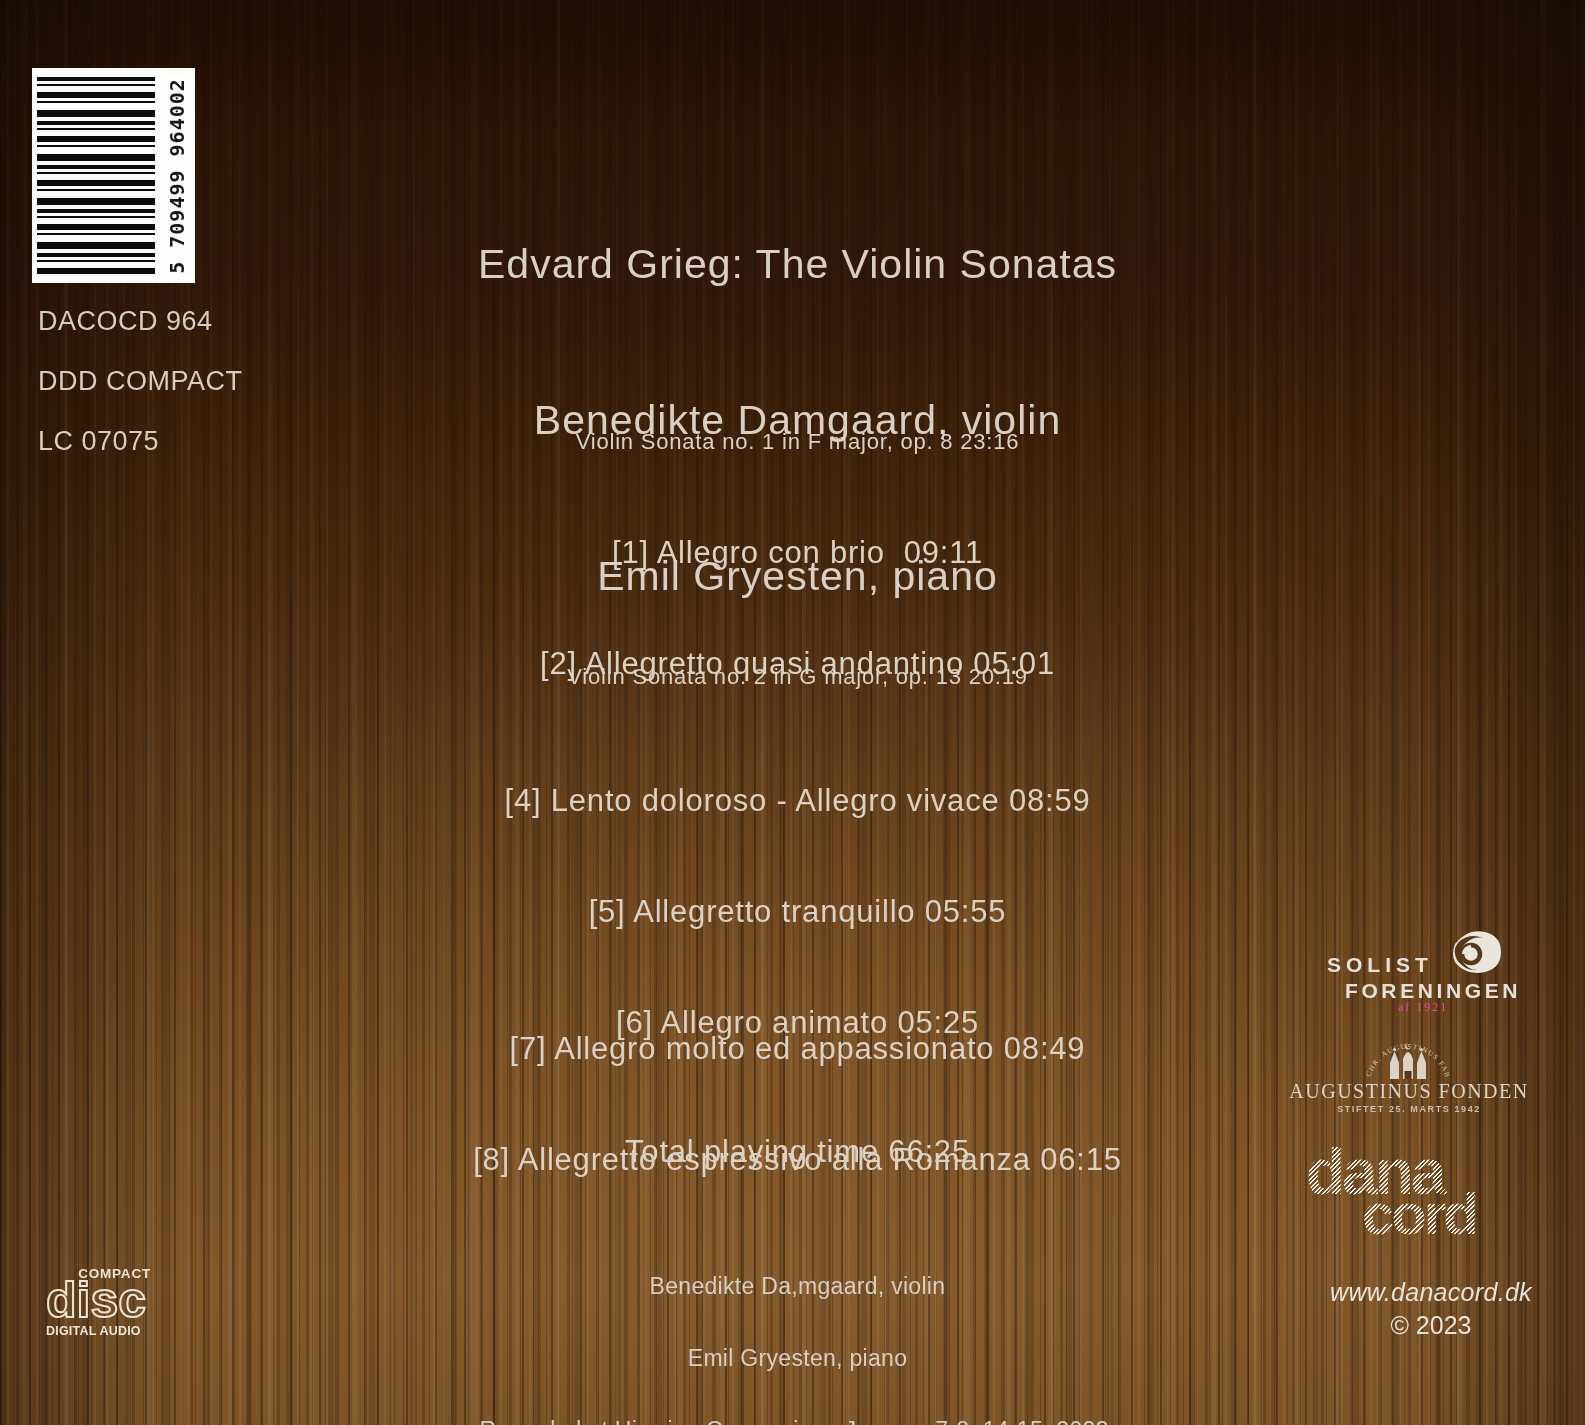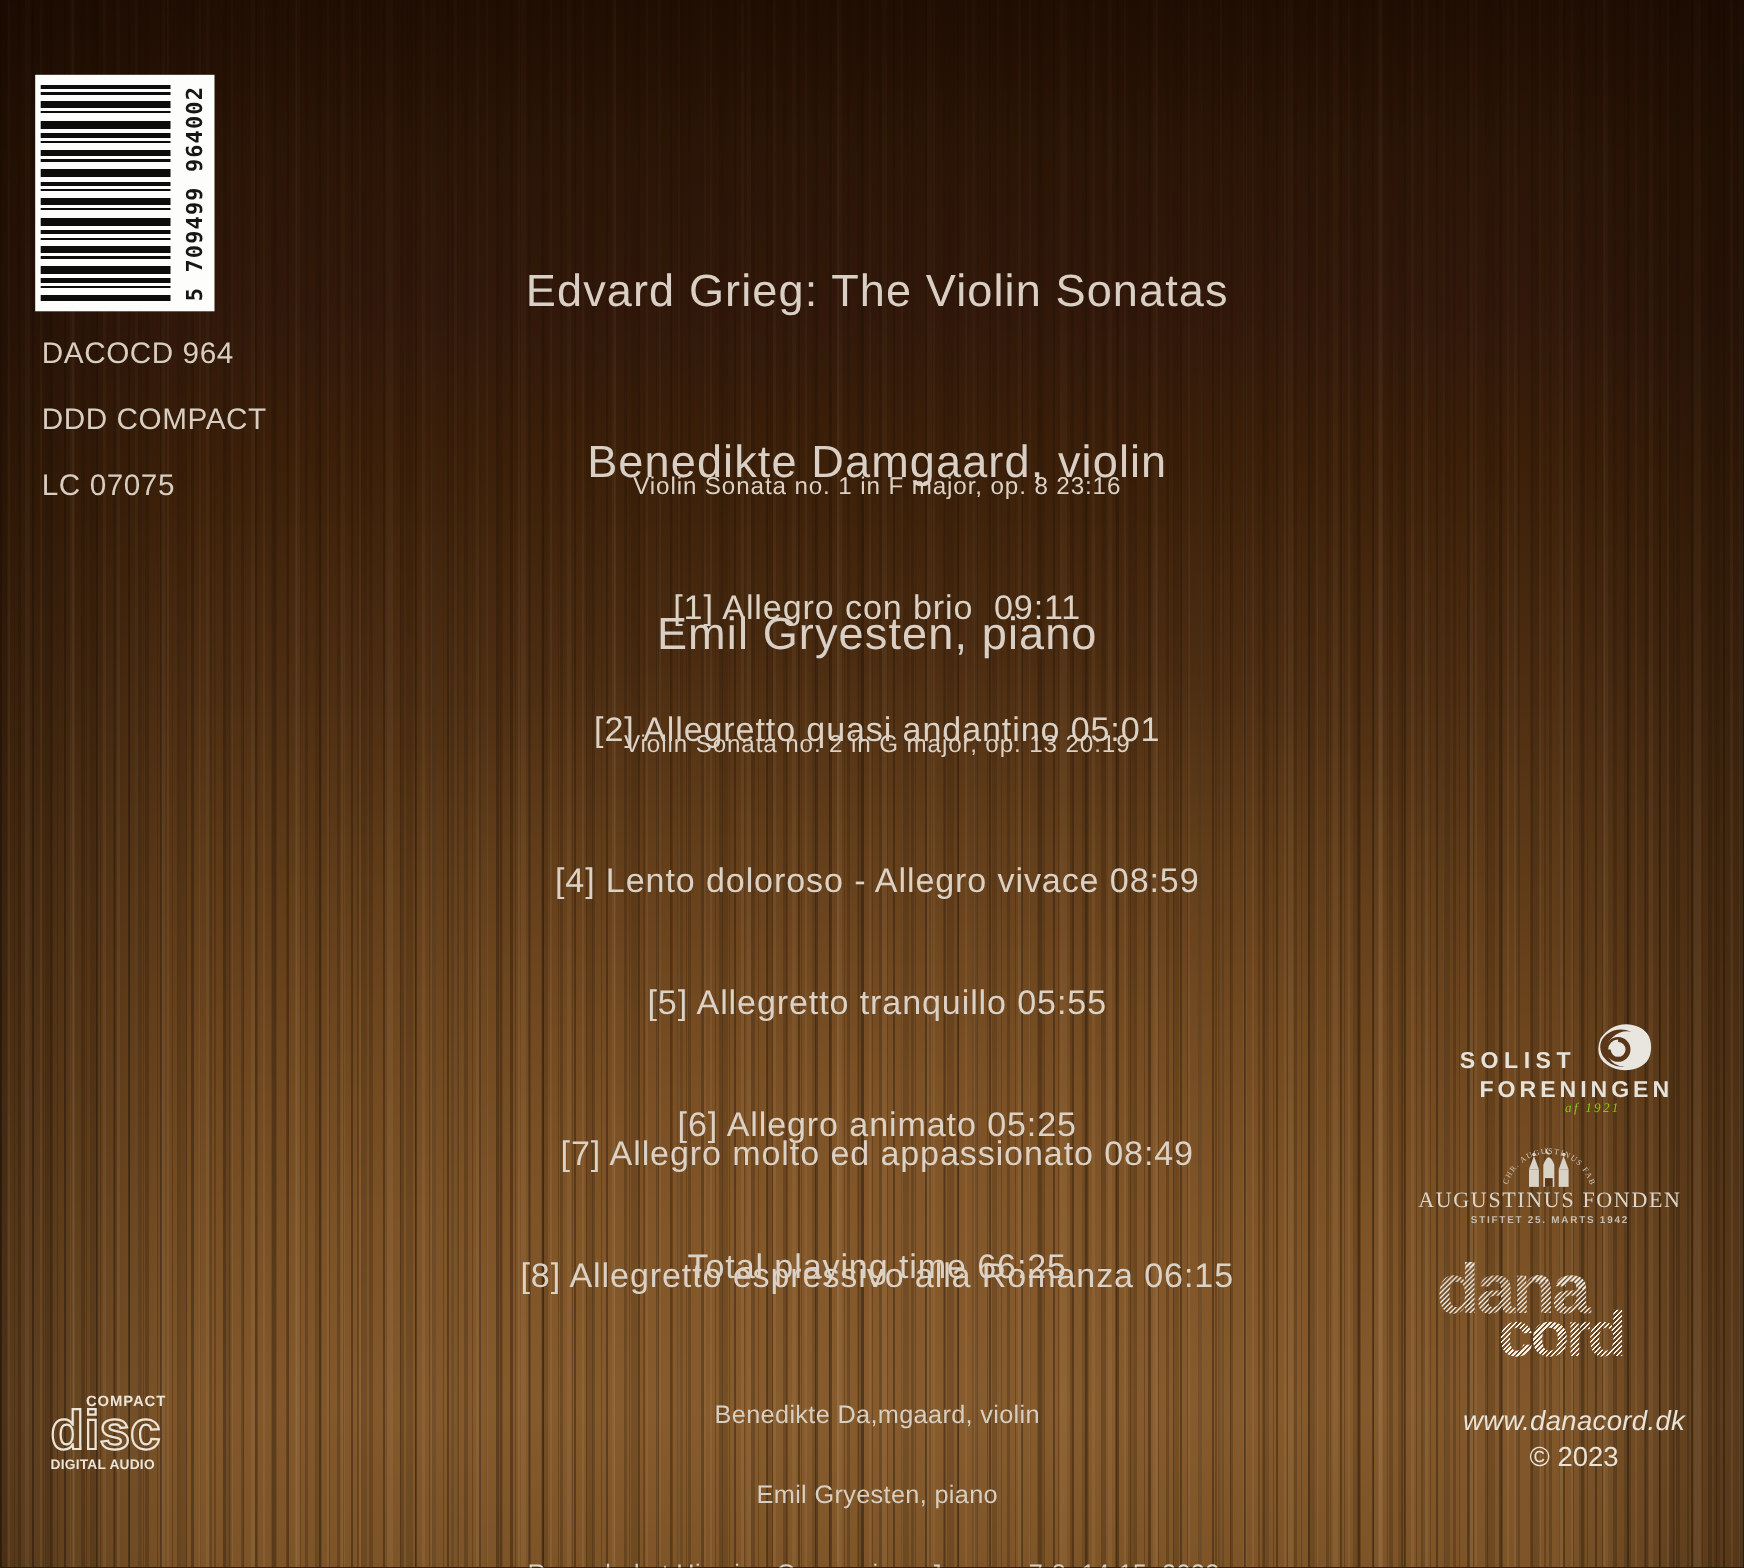--- a/index.html
+++ b/index.html
@@ -81,22 +81,22 @@
   .cd-top{font-size:13.5px;font-weight:bold;letter-spacing:0.8px;text-align:right;padding-right:1px;}
   .cd-main{
     font-size:50px;font-weight:bold;letter-spacing:0px;line-height:42px;margin-top:-2px;
     color:#ece4d6;-webkit-text-fill-color:rgba(0,0,0,0);-webkit-text-stroke:2px #ece4d6;
     font-family:"Liberation Sans",sans-serif;
   }
   .cd-bottom{font-size:12.5px;font-weight:bold;letter-spacing:0.2px;margin-top:3px;white-space:nowrap;}
   
   .solist-line1{position:absolute;left:1327px;top:953px;font-size:21px;font-weight:bold;letter-spacing:5px;color:#e6e2da;}
   .solist-line2{position:absolute;left:1345px;top:979px;font-size:21px;font-weight:bold;letter-spacing:3.6px;color:#e6e2da;}
-  .solist-line3{position:absolute;left:1398px;top:1000px;width:100px;text-align:center;
-    font-size:12px;font-style:italic;letter-spacing:2px;color:#84cc16;
+  .solist-line3{position:absolute;left:1398px;top:1000px;width:100px;text-align:left;
+    font-size:12px;letter-spacing:2px;color:#ec4899;
     font-family:"Liberation Serif","DejaVu Serif",serif;}
   .solist-icon{position:absolute;left:1441px;top:930px;}
   .aug-emblem{position:absolute;left:1360px;top:1025px;}
   .aug-name{
     position:absolute;left:1284px;top:1080px;width:250px;text-align:center;
     font-size:20px;letter-spacing:1.5px;color:#dcd5c9;white-space:nowrap;
     font-family:"Liberation Serif","DejaVu Serif",serif;
   }
   .aug-founded{
     position:absolute;left:1284px;top:1104px;width:250px;text-align:center;

